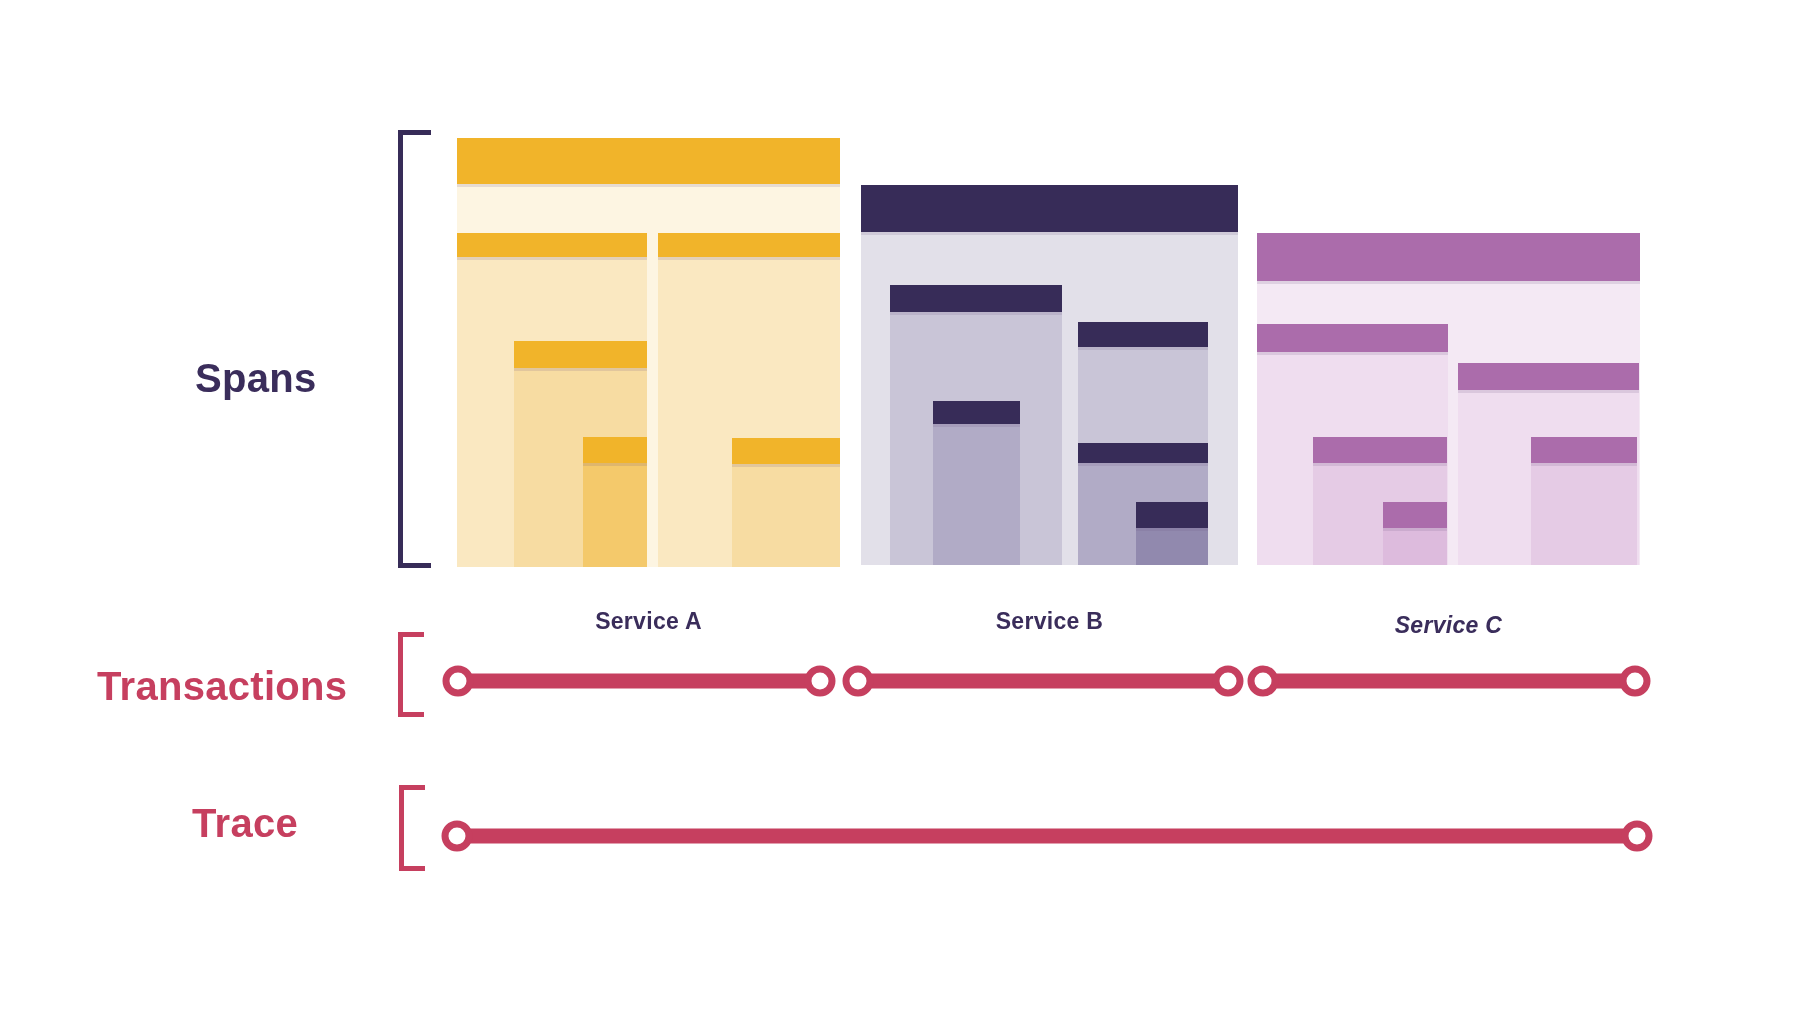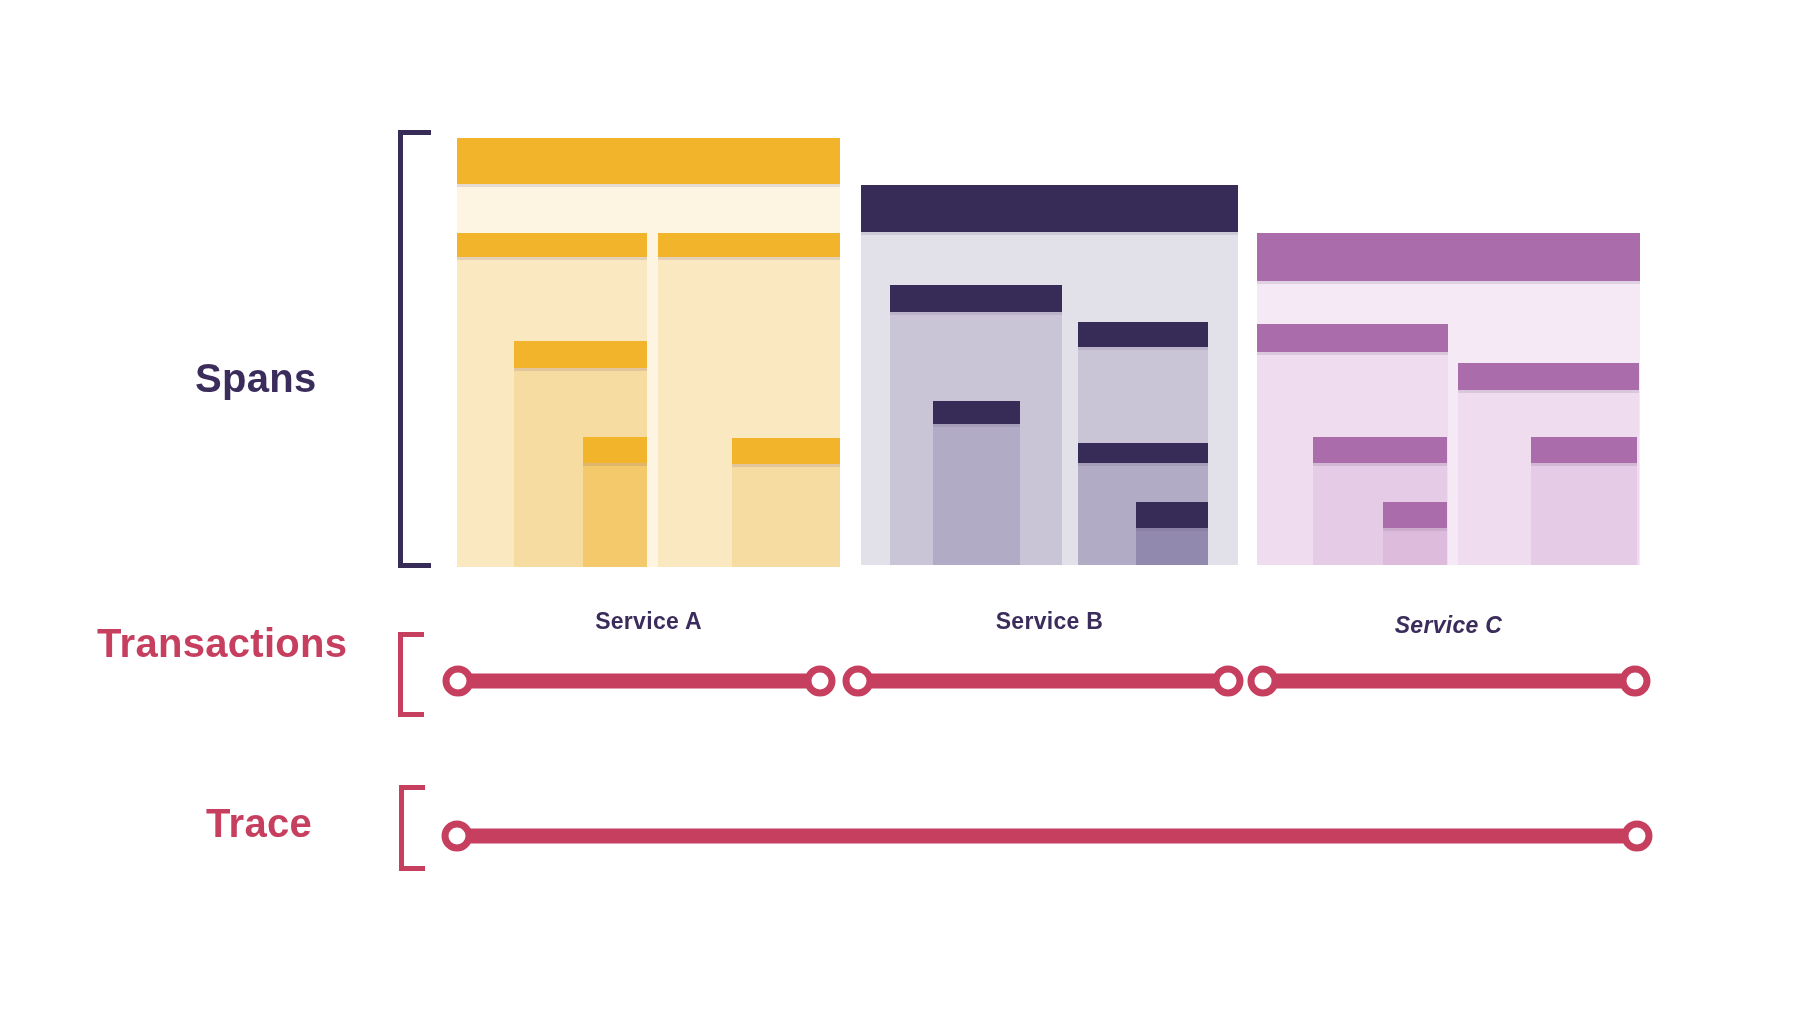--- a/index.html
+++ b/index.html
@@ -61,24 +61,24 @@
   }
 </style>
 </head>
 <body>
 
 <div class="canvas">
 
   <div class="side-label navy" style="left:195px; top:358px;">Spans</div>
   <div class="bracket navy-b" style="left:398px; top:130px; width:33px; height:438px;"></div>
 
-  <div class="side-label crimson" style="left:97px; top:623px;">Transactions</div>
+  <div class="side-label crimson" style="left:97px; top:666px;">Transactions</div>
   <div class="bracket crimson-b" style="left:398px; top:632px; width:26px; height:85px;"></div>
 
-  <div class="side-label crimson" style="left:206px; top:803px;">Trace</div>
+  <div class="side-label crimson" style="left:192px; top:803px;">Trace</div>
   <div class="bracket crimson-b" style="left:399px; top:785px; width:26px; height:86px;"></div>
 
   <div id="services">
       <div class="span-block" style="left: 457px; top: 138px; width: 383px; height: 429px;">
         <div class="span-body" style="left: 0px; top: 46px; width: 383px; height: 383px; background: rgb(253, 245, 226);"></div>
         <div class="span-header" style="left: 0px; top: 0px; width: 383px; height: 46px; background: rgb(241, 180, 42);"></div>
         <div class="span-body" style="left: 0px; top: 119px; width: 190px; height: 310px; background: rgb(250, 232, 193);"></div>
         <div class="span-header" style="left: 0px; top: 95px; width: 190px; height: 24px; background: rgb(241, 180, 42);"></div>
         <div class="span-body" style="left: 201px; top: 119px; width: 182px; height: 310px; background: rgb(250, 232, 193);"></div>
         <div class="span-header" style="left: 201px; top: 95px; width: 182px; height: 24px; background: rgb(241, 180, 42);"></div>

